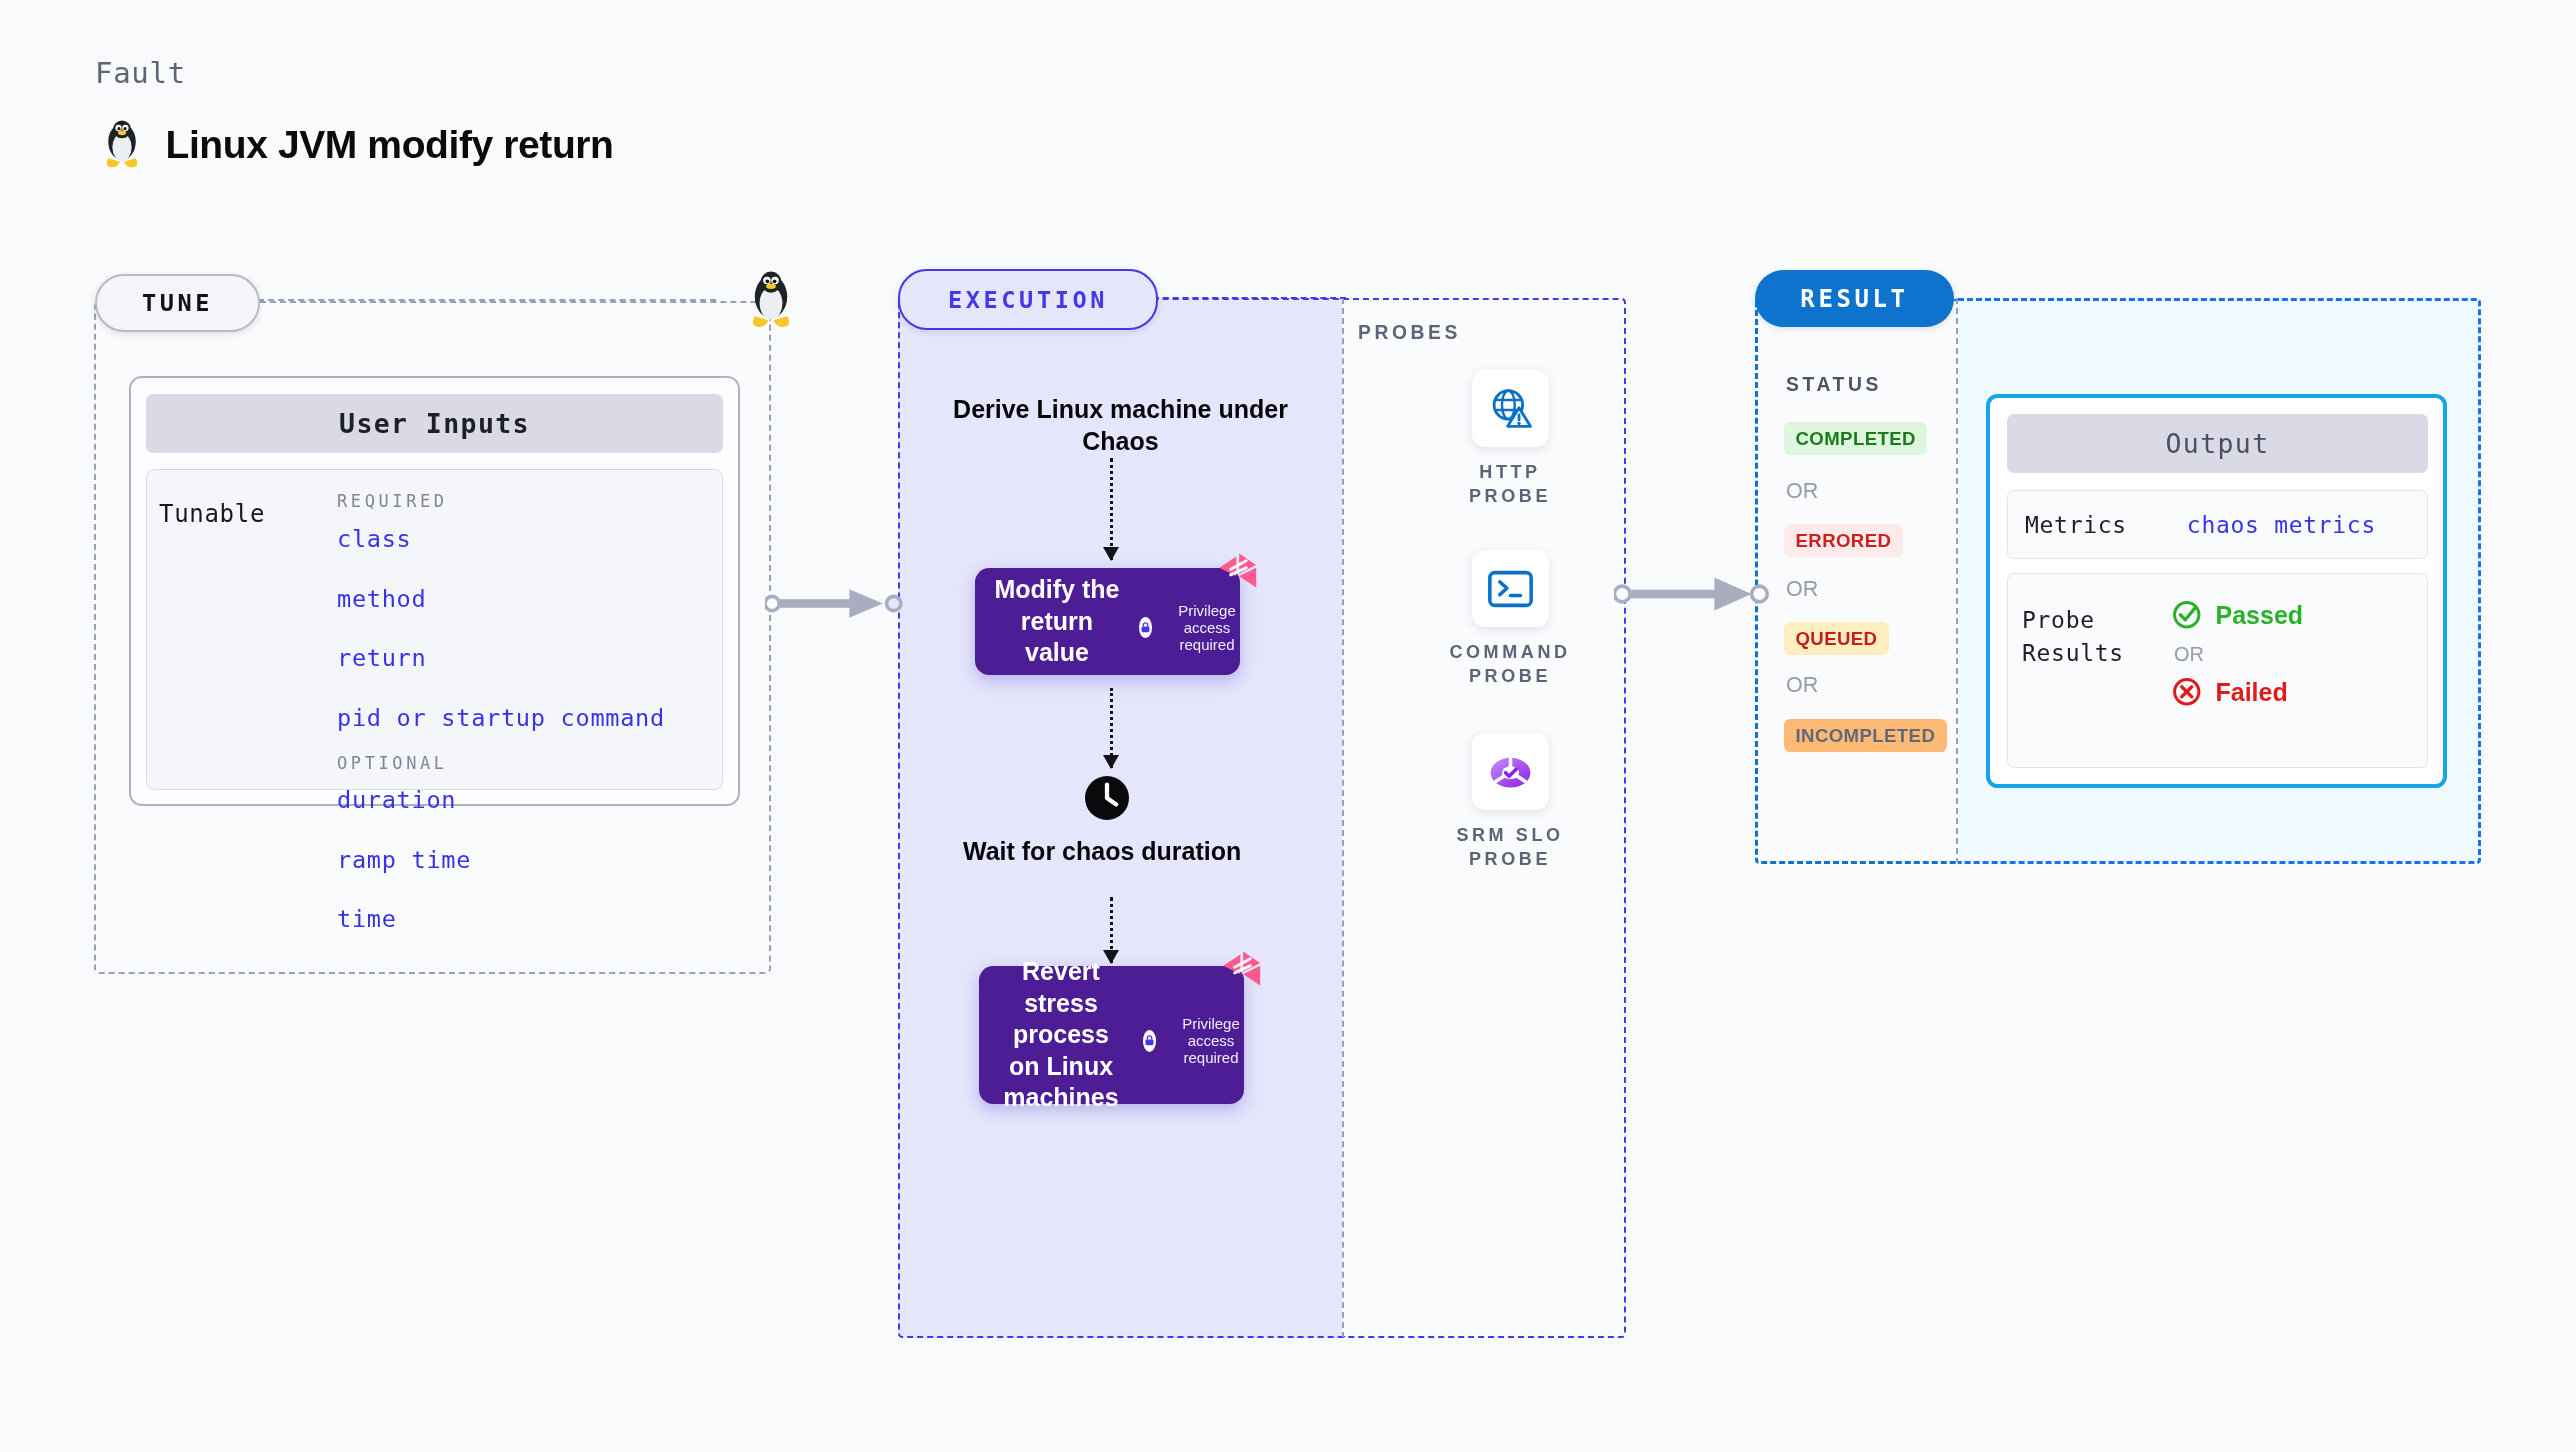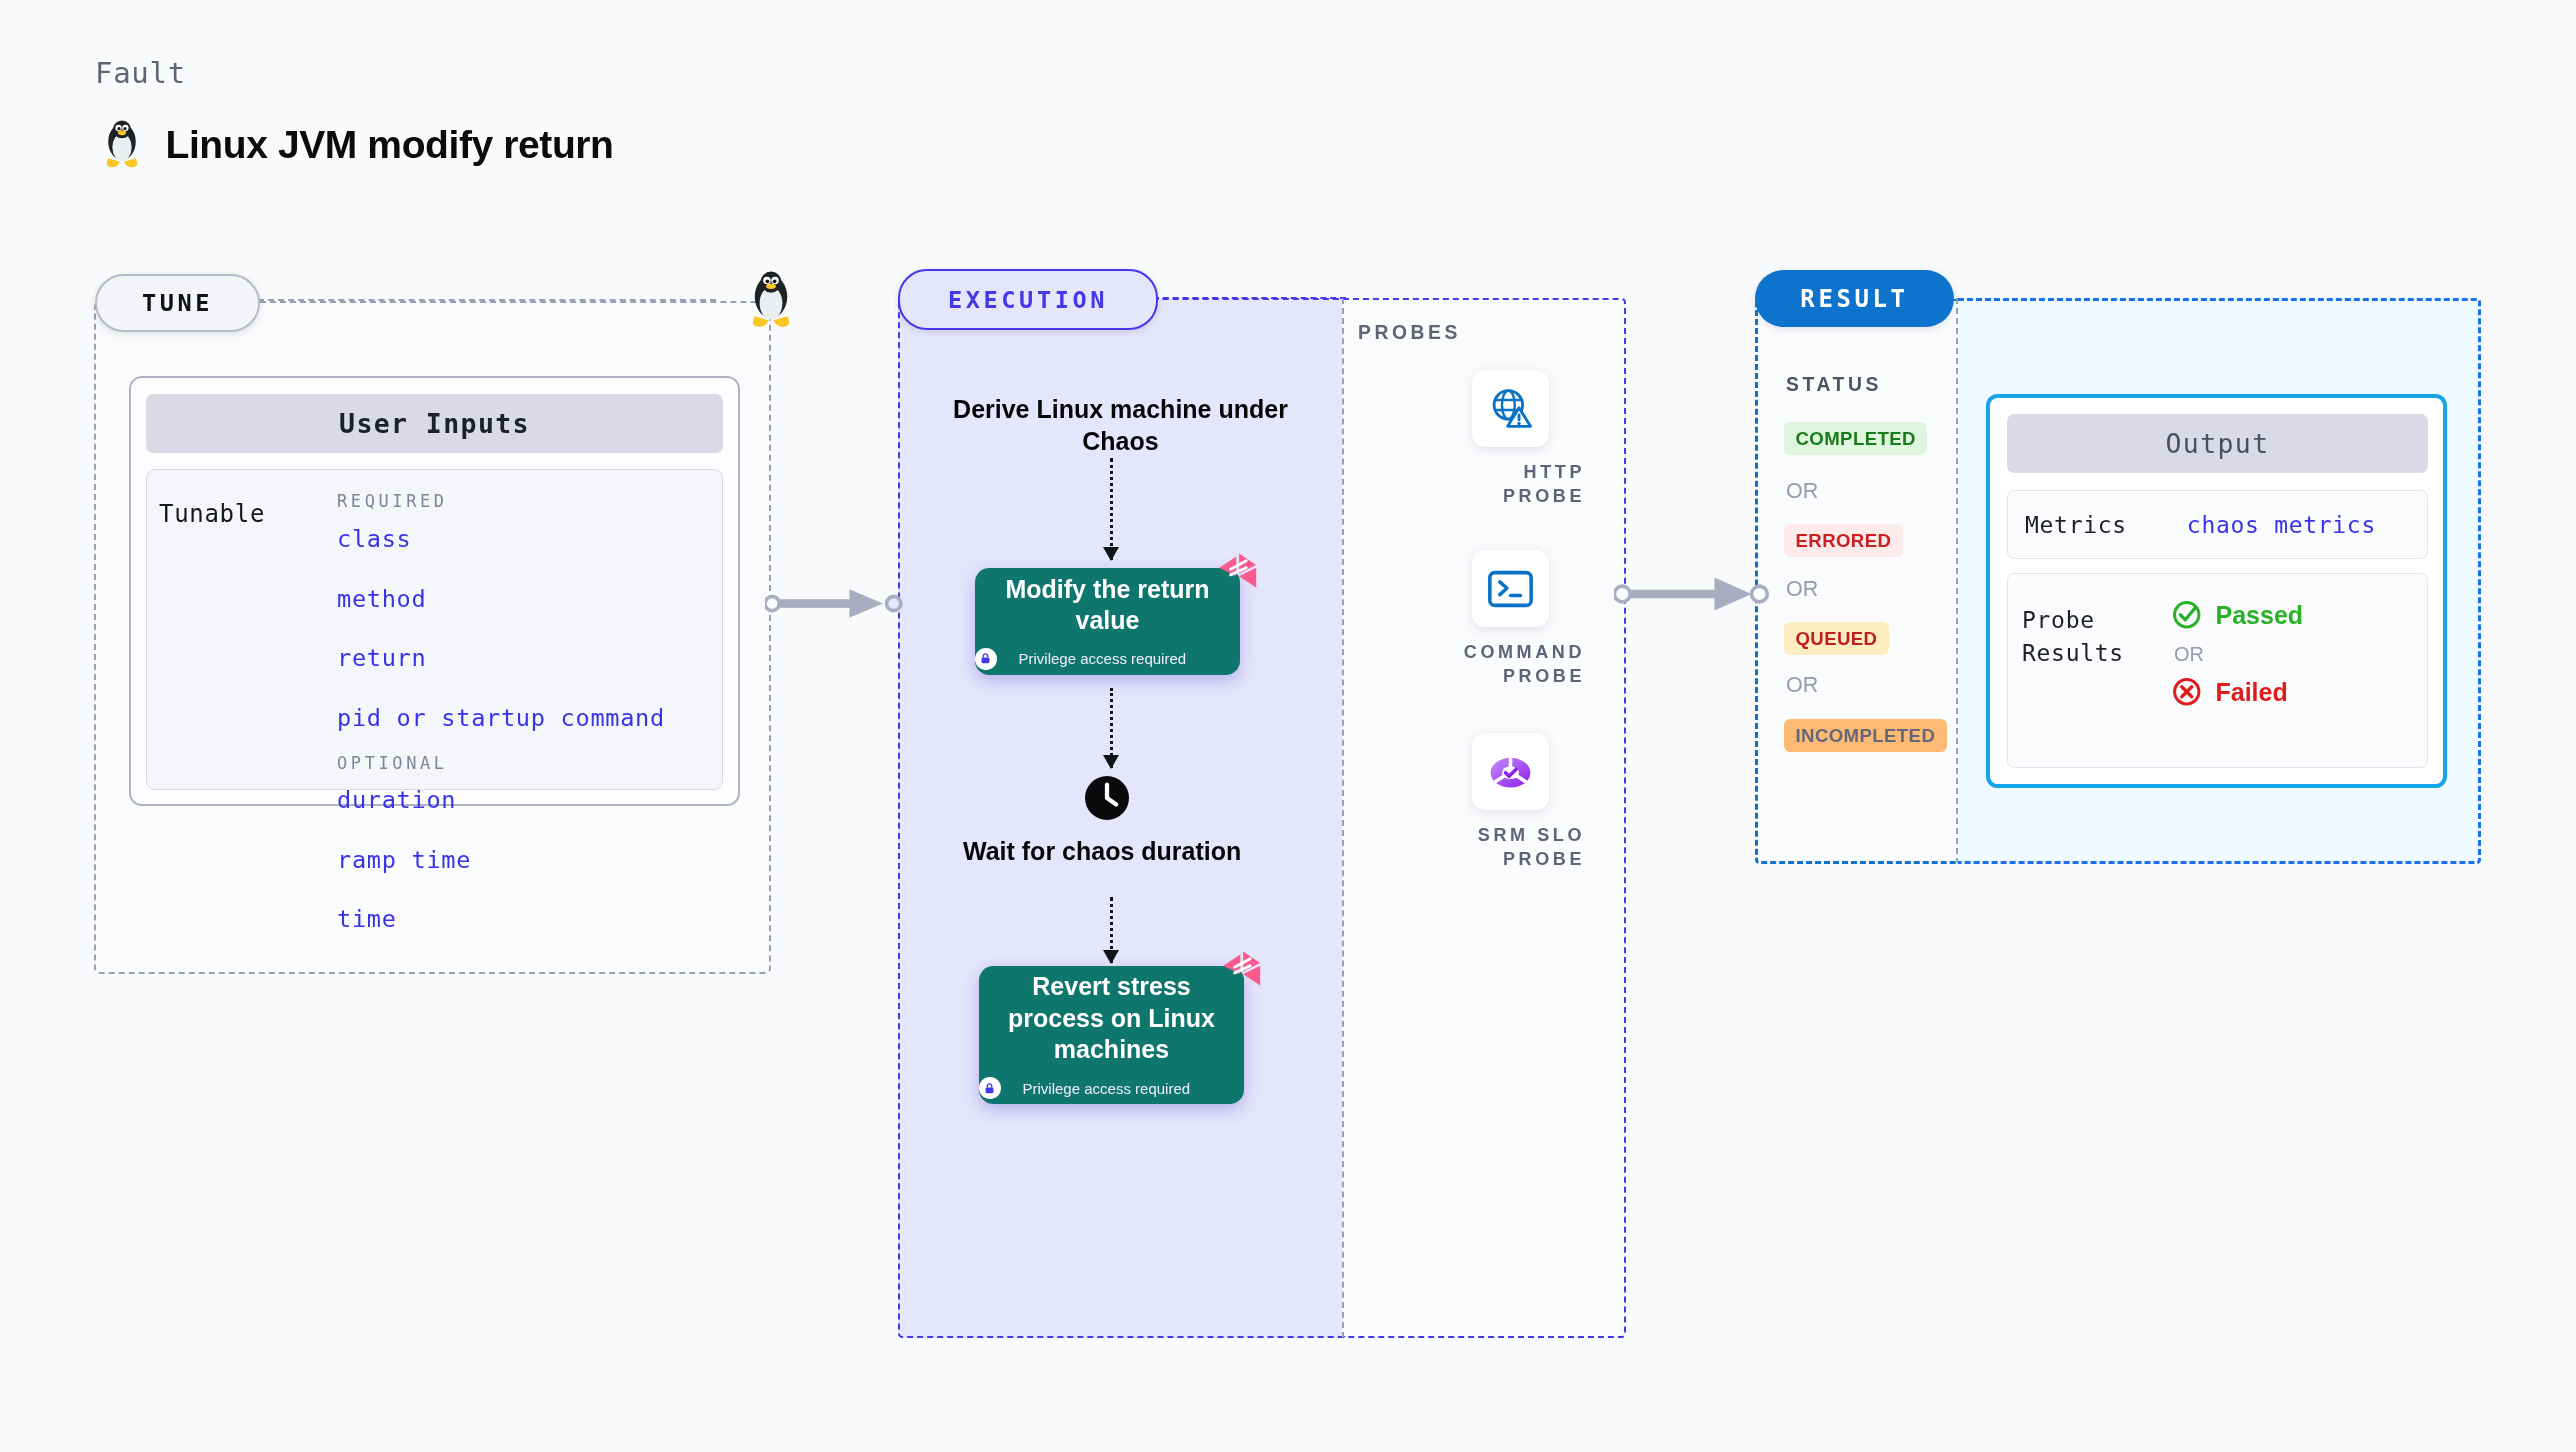--- a/index.html
+++ b/index.html
@@ -111,23 +111,23 @@
   .flow-arrow{position:absolute;width:2.9px;}
   .flow-arrow .ln{
     width:0;height:100%;border-left:3.6px dotted #111318;margin-left:0;
   }
   .flow-arrow .hd{
     position:absolute;left:-7.2px;bottom:-1.4px;
     width:0;height:0;border-left:8.6px solid transparent;
     border-right:8.6px solid transparent;border-top:14.3px solid #111318;
   }
   .proc-box{
-    position:absolute;background:#0f766e;border-radius:14.3px;
+    position:absolute;background:#4c1d95;border-radius:14.3px;
     box-shadow:0 5.7px 15.8px rgba(60,50,200,.28);
-    display:flex;flex-direction:column;justify-content:center;
+    display:flex;flex-direction:row;align-items:center;justify-content:center;
     color:#fff;text-align:center;
   }
   .proc-title{font-size:25px;font-weight:bold;line-height:1.26;padding:0 17px;}
   .proc-priv{
     display:flex;align-items:center;gap:22px;margin-top:11.5px;font-size:15px;color:#f0eefd;
   }
   .lock-badge{
     width:21.5px;height:21.5px;border-radius:50%;background:#fff;
     display:flex;align-items:center;justify-content:center;
   }
@@ -143,21 +143,21 @@
   
   #probes-region{
     left:1342px;top:298px;width:284px;height:1040px;
     background:#fafbfd;border:2.9px dashed #4338ea;
     border-left:2.1px dashed #9aa0b4;box-sizing:border-box;border-radius:0 4.3px 4.3px 0;
   }
   #probes-label{
     left:1358px;top:322px;
     font-size:19.3px;font-weight:bold;color:#5e6478;letter-spacing:3.6px;
   }
-  .probe-item{position:absolute;width:150px;text-align:right;}
+  .probe-item{position:absolute;width:150px;text-align:center;}
   .probe-tile{
     width:77px;height:77px;margin:0 auto;background:#ffffff;border-radius:13px;
     box-shadow:0 2.9px 10px rgba(60,70,110,.13);
     display:flex;align-items:center;justify-content:center;
   }
   .probe-cap{
     margin-top:14.3px;font-size:18px;font-weight:bold;color:#5e6478;
     letter-spacing:3.6px;line-height:1.3;
   }
   #probe-http{left:1435px;top:370px;}

